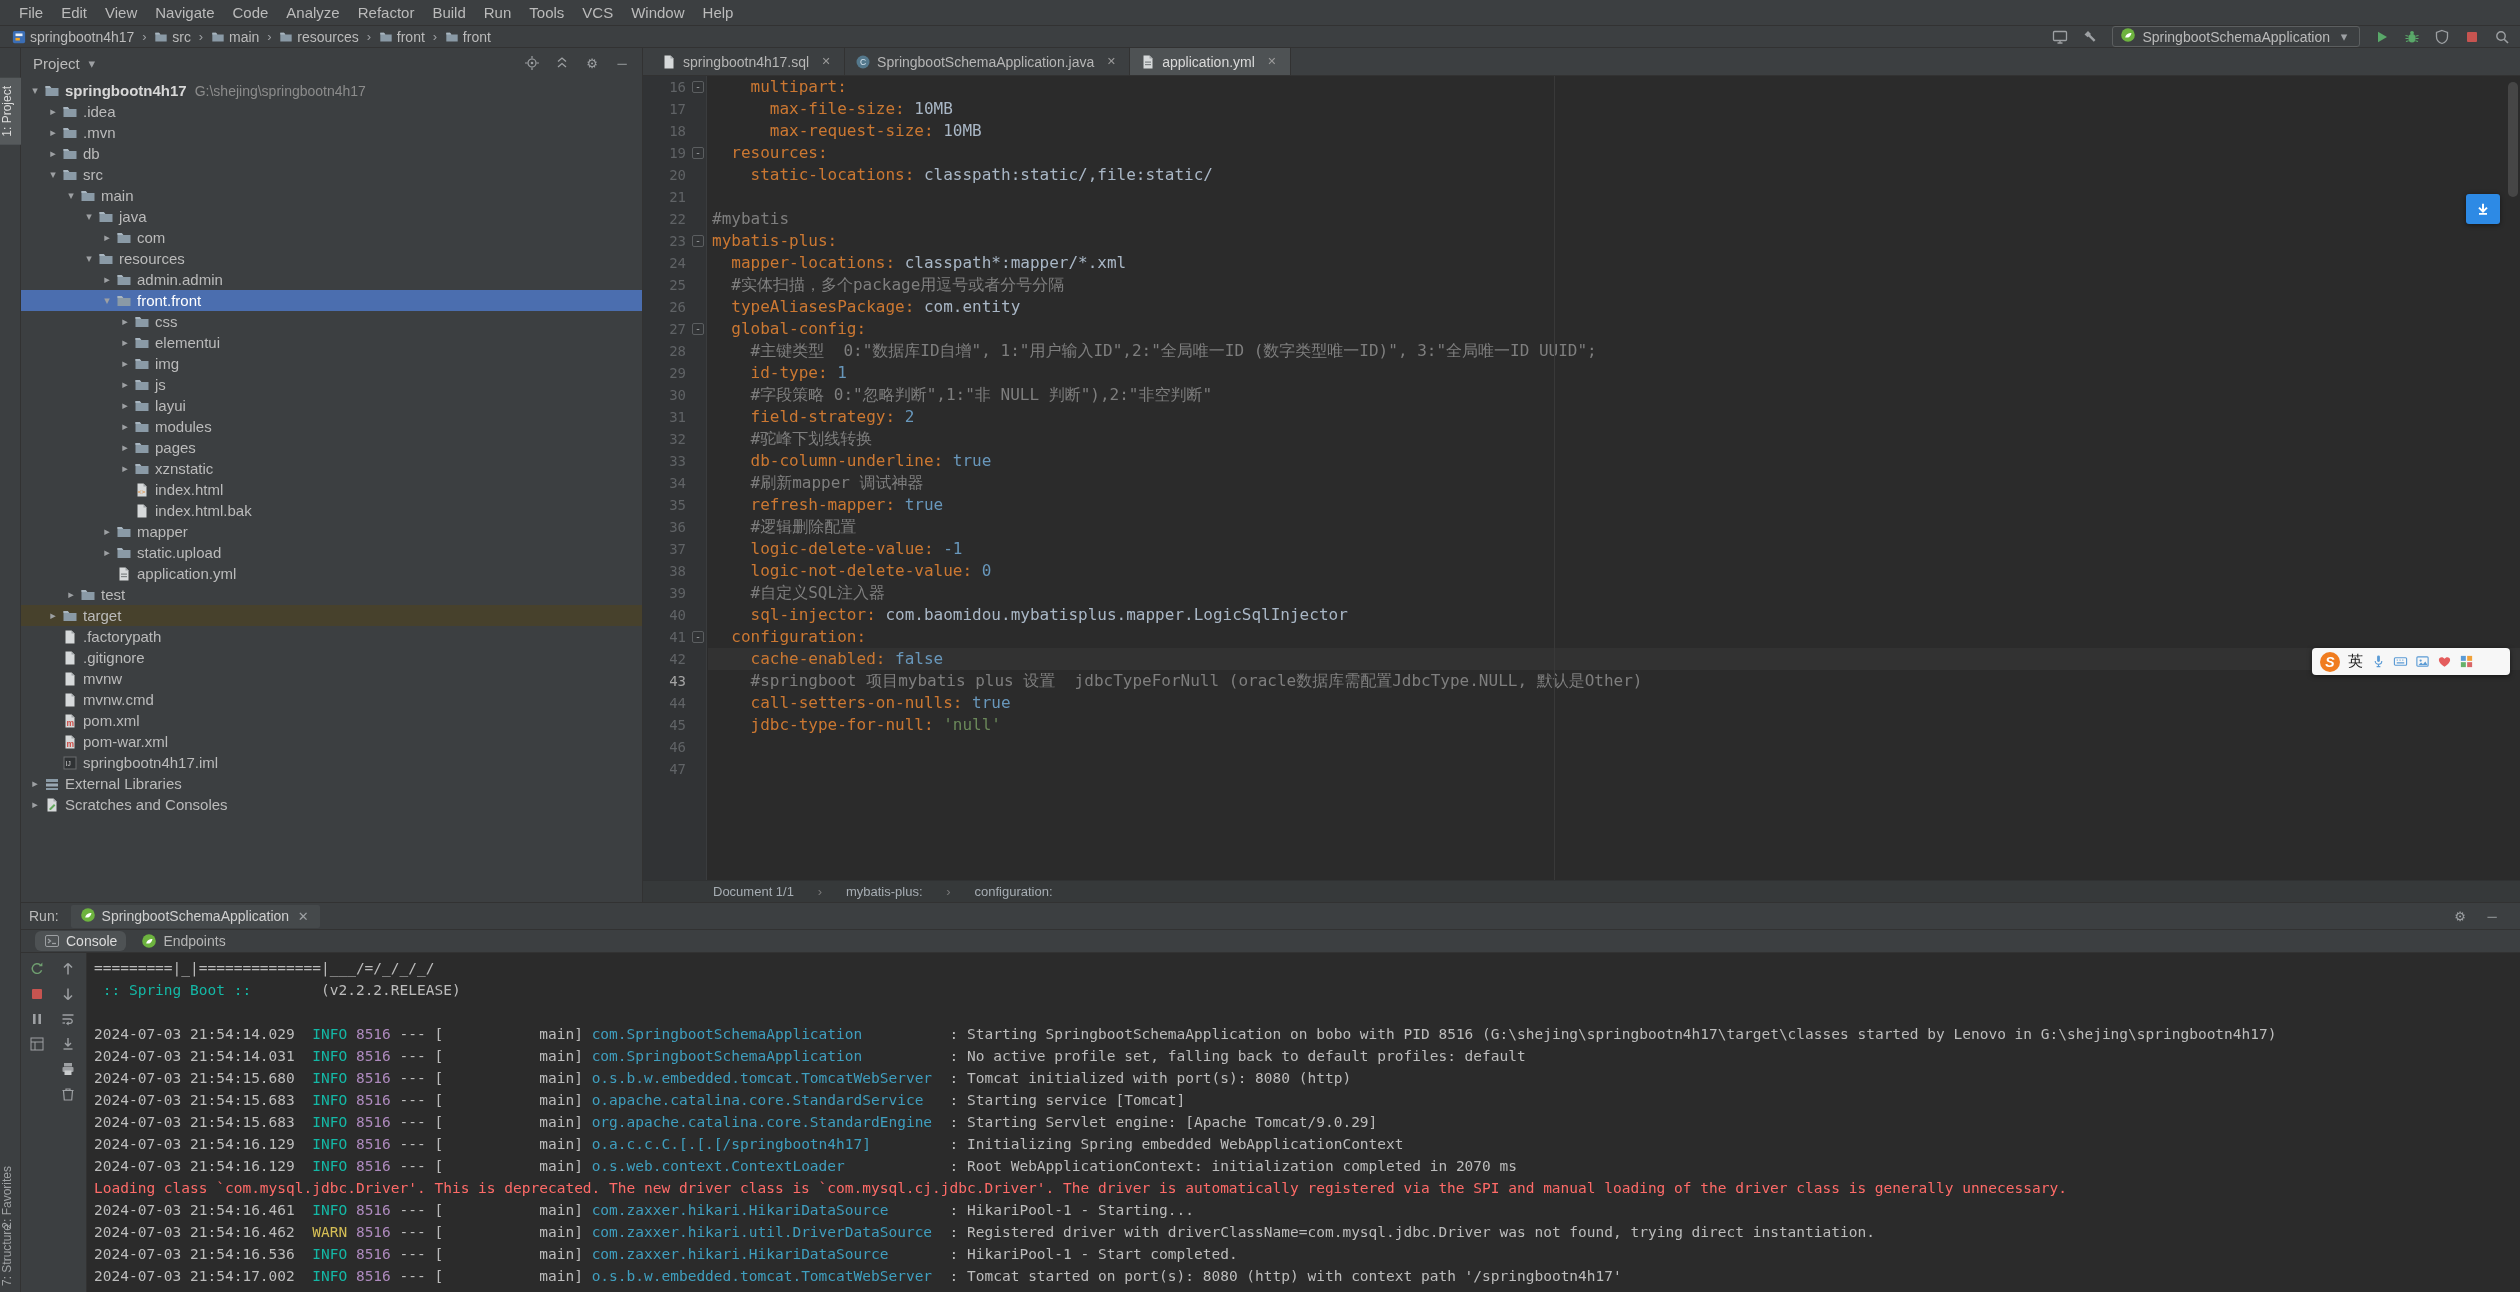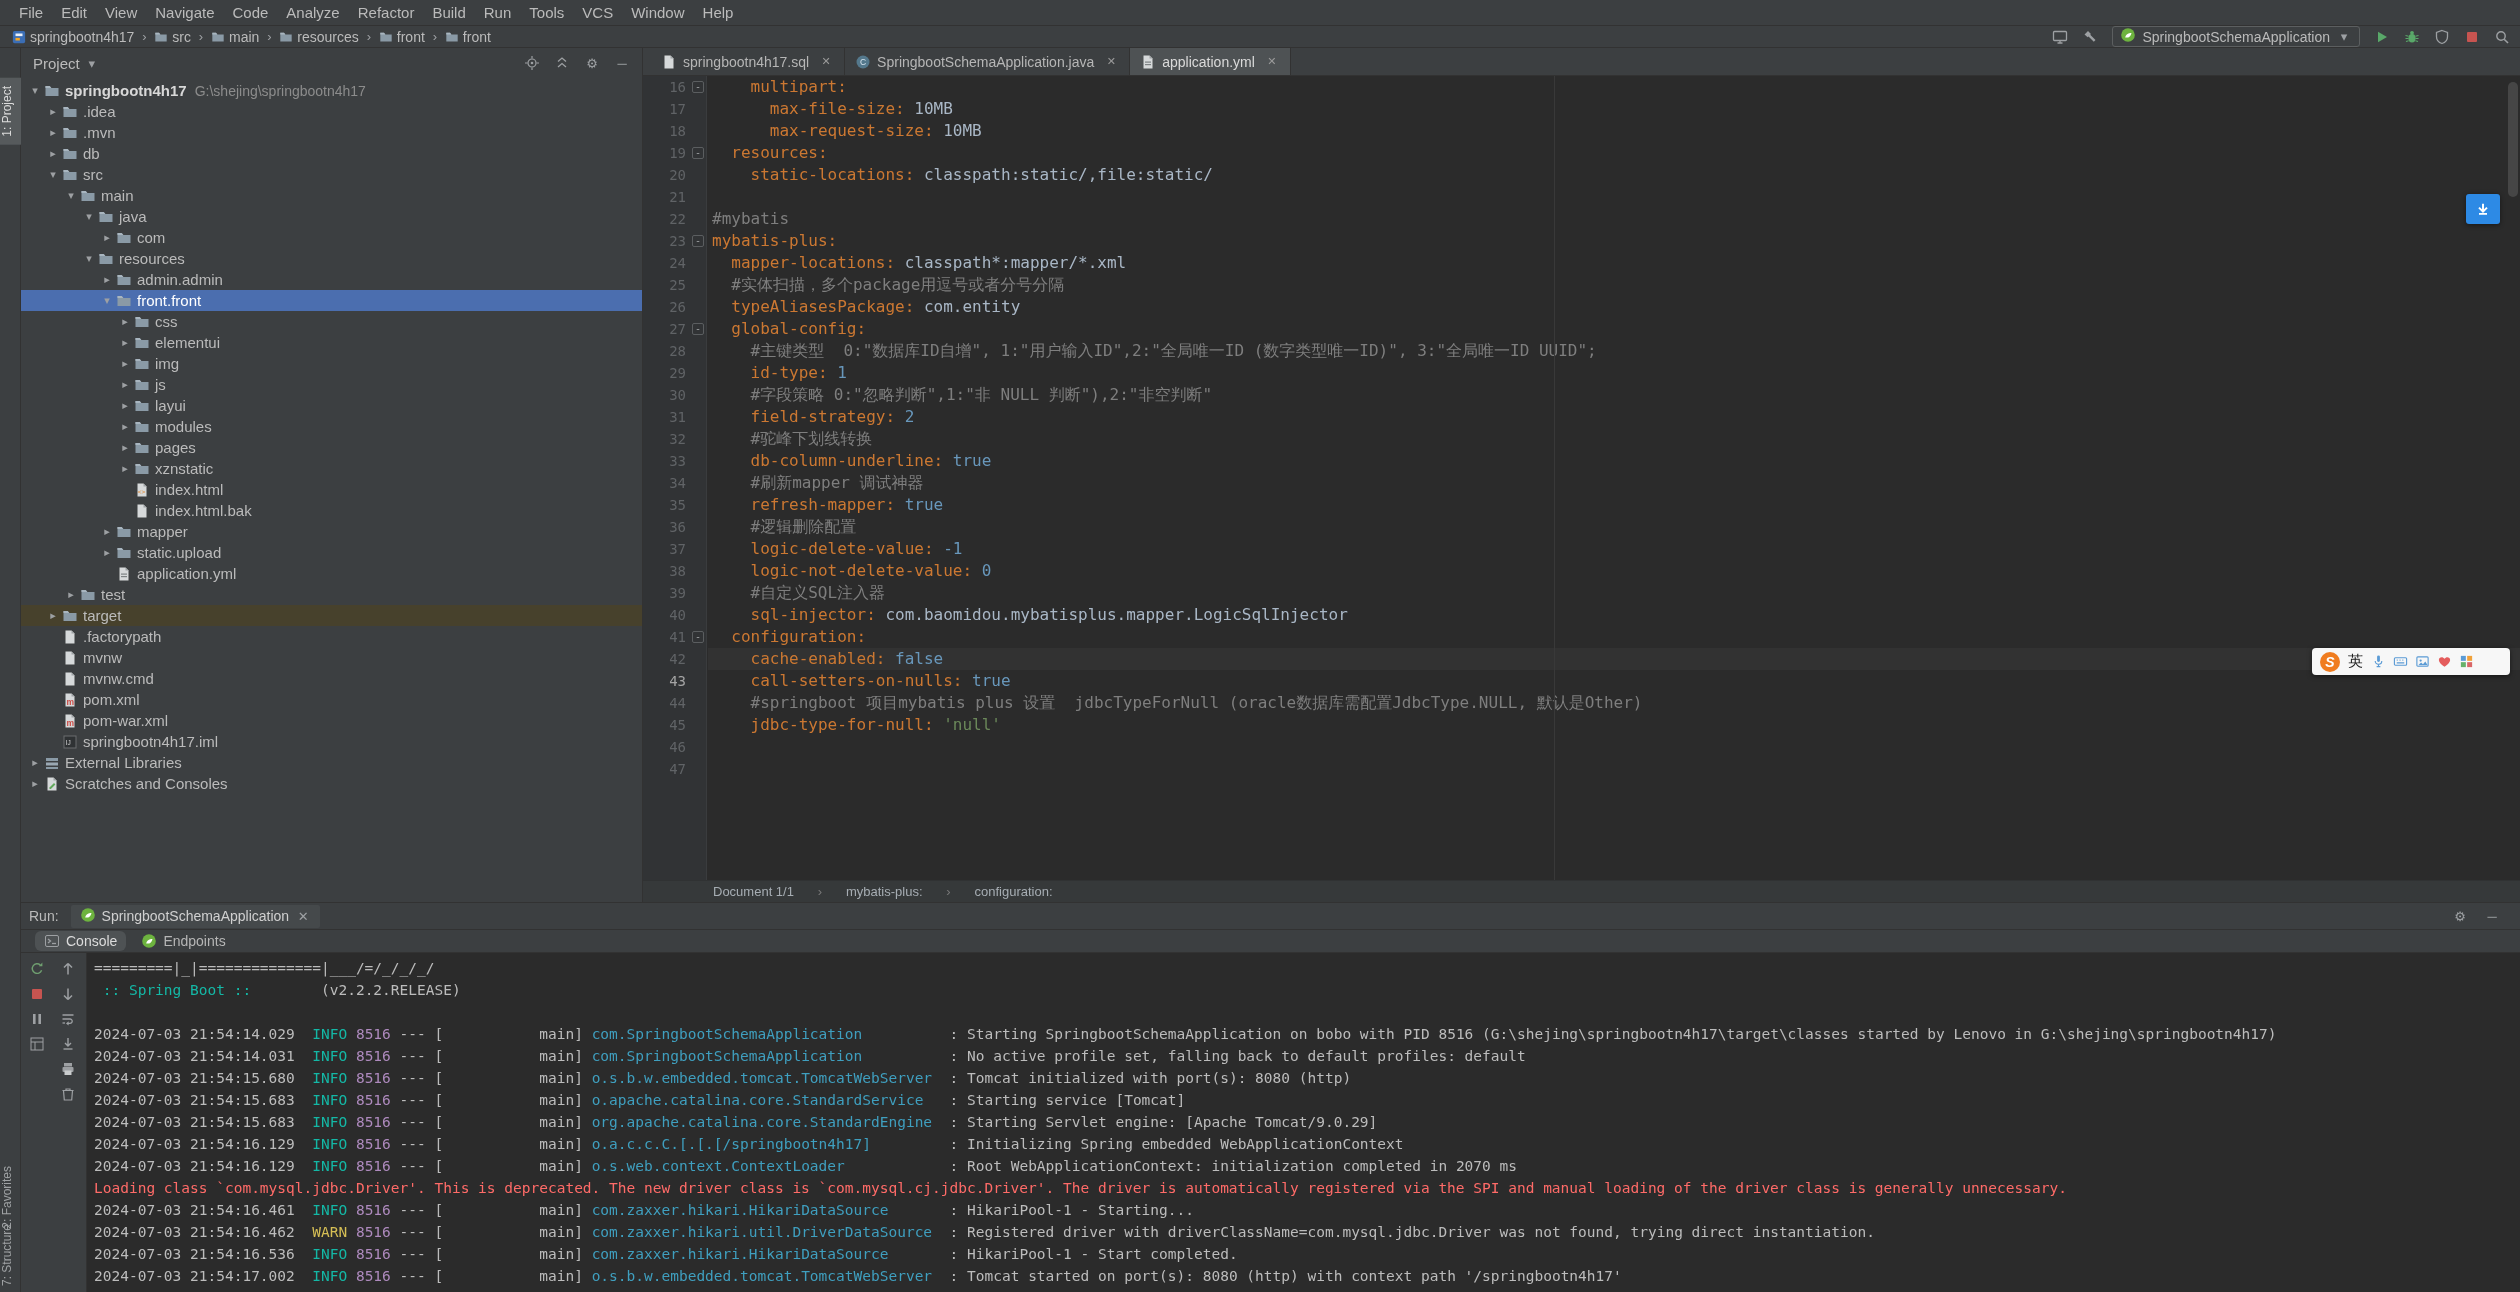--- a/index.html
+++ b/index.html
@@ -556,20 +556,30 @@
         </div>
         <div class="trow" style="padding-left: 24px;">
           <span class="chv"></span>
           <span class="icn">
             <svg viewBox="0 0 16 16">
               <path d="M3.5 1.5h6l3 3v10h-9z" fill="#d6d9da"></path>
               <path d="M9.5 1.5v3h3z" fill="#9fa4a6"></path>
             </svg>
           </span>
           <span class="lbl">.factorypath</span>
+        </div>
+        <div class="trow" style="padding-left: 24px;">
+          <span class="chv"></span>
+          <span class="icn">
+            <svg viewBox="0 0 16 16">
+              <path d="M3.5 1.5h6l3 3v10h-9z" fill="#d6d9da"></path>
+              <path d="M9.5 1.5v3h3z" fill="#9fa4a6"></path>
+            </svg>
+          </span>
+          <span class="lbl">.gitignore</span>
         </div>
         <div class="trow" style="padding-left: 24px;">
           <span class="chv"></span>
           <span class="icn">
             <svg viewBox="0 0 16 16">
               <path d="M3.5 1.5h6l3 3v10h-9z" fill="#d6d9da"></path>
               <path d="M9.5 1.5v3h3z" fill="#9fa4a6"></path>
             </svg>
           </span>
           <span class="lbl">mvnw</span>
@@ -732,22 +742,22 @@
           <div class="cl"><span class="e-p">    </span><span class="e-k">db-column-underline:</span><span class="e-n"> true</span></div>
           <div class="cl"><span class="e-p">    </span><span class="e-c">#刷新mapper 调试神器</span></div>
           <div class="cl"><span class="e-p">    </span><span class="e-k">refresh-mapper:</span><span class="e-n"> true</span></div>
           <div class="cl"><span class="e-p">    </span><span class="e-c">#逻辑删除配置</span></div>
           <div class="cl"><span class="e-p">    </span><span class="e-k">logic-delete-value:</span><span class="e-n"> -1</span></div>
           <div class="cl"><span class="e-p">    </span><span class="e-k">logic-not-delete-value:</span><span class="e-n"> 0</span></div>
           <div class="cl"><span class="e-p">    </span><span class="e-c">#自定义SQL注入器</span></div>
           <div class="cl"><span class="e-p">    </span><span class="e-k">sql-injector:</span><span class="e-p"> com.baomidou.mybatisplus.mapper.LogicSqlInjector</span></div>
           <div class="cl"><span class="e-p">  </span><span class="e-k">configuration:</span></div>
           <div class="cl caret"><span class="e-p">    </span><span class="e-k">cache-enabled:</span><span class="e-n"> false</span></div>
+          <div class="cl"><span class="e-p">    </span><span class="e-c">#springboot 项目mybatis plus 设置  jdbcTypeForNull (oracle数据库需配置JdbcType.NULL, 默认是Other)</span></div>
           <div class="cl"><span class="e-p">    </span><span class="e-k">call-setters-on-nulls:</span><span class="e-n"> true</span></div>
-          <div class="cl"><span class="e-p">    </span><span class="e-c">#springboot 项目mybatis plus 设置  jdbcTypeForNull (oracle数据库需配置JdbcType.NULL, 默认是Other)</span></div>
           <div class="cl"><span class="e-p">    </span><span class="e-k">jdbc-type-for-null:</span><span class="e-s"> 'null'</span></div>
           <div class="cl"></div>
         </div>
       <div class="margin-guide"></div>
       <div class="scroll-thumb"></div>
     </div>
     <div class="crumbs2" id="crumbs2">
         <span class="crumb2">Document 1/1</span>
         <span class="crumb2-sep ticon">›</span>
         <span class="crumb2">mybatis-plus:</span>

